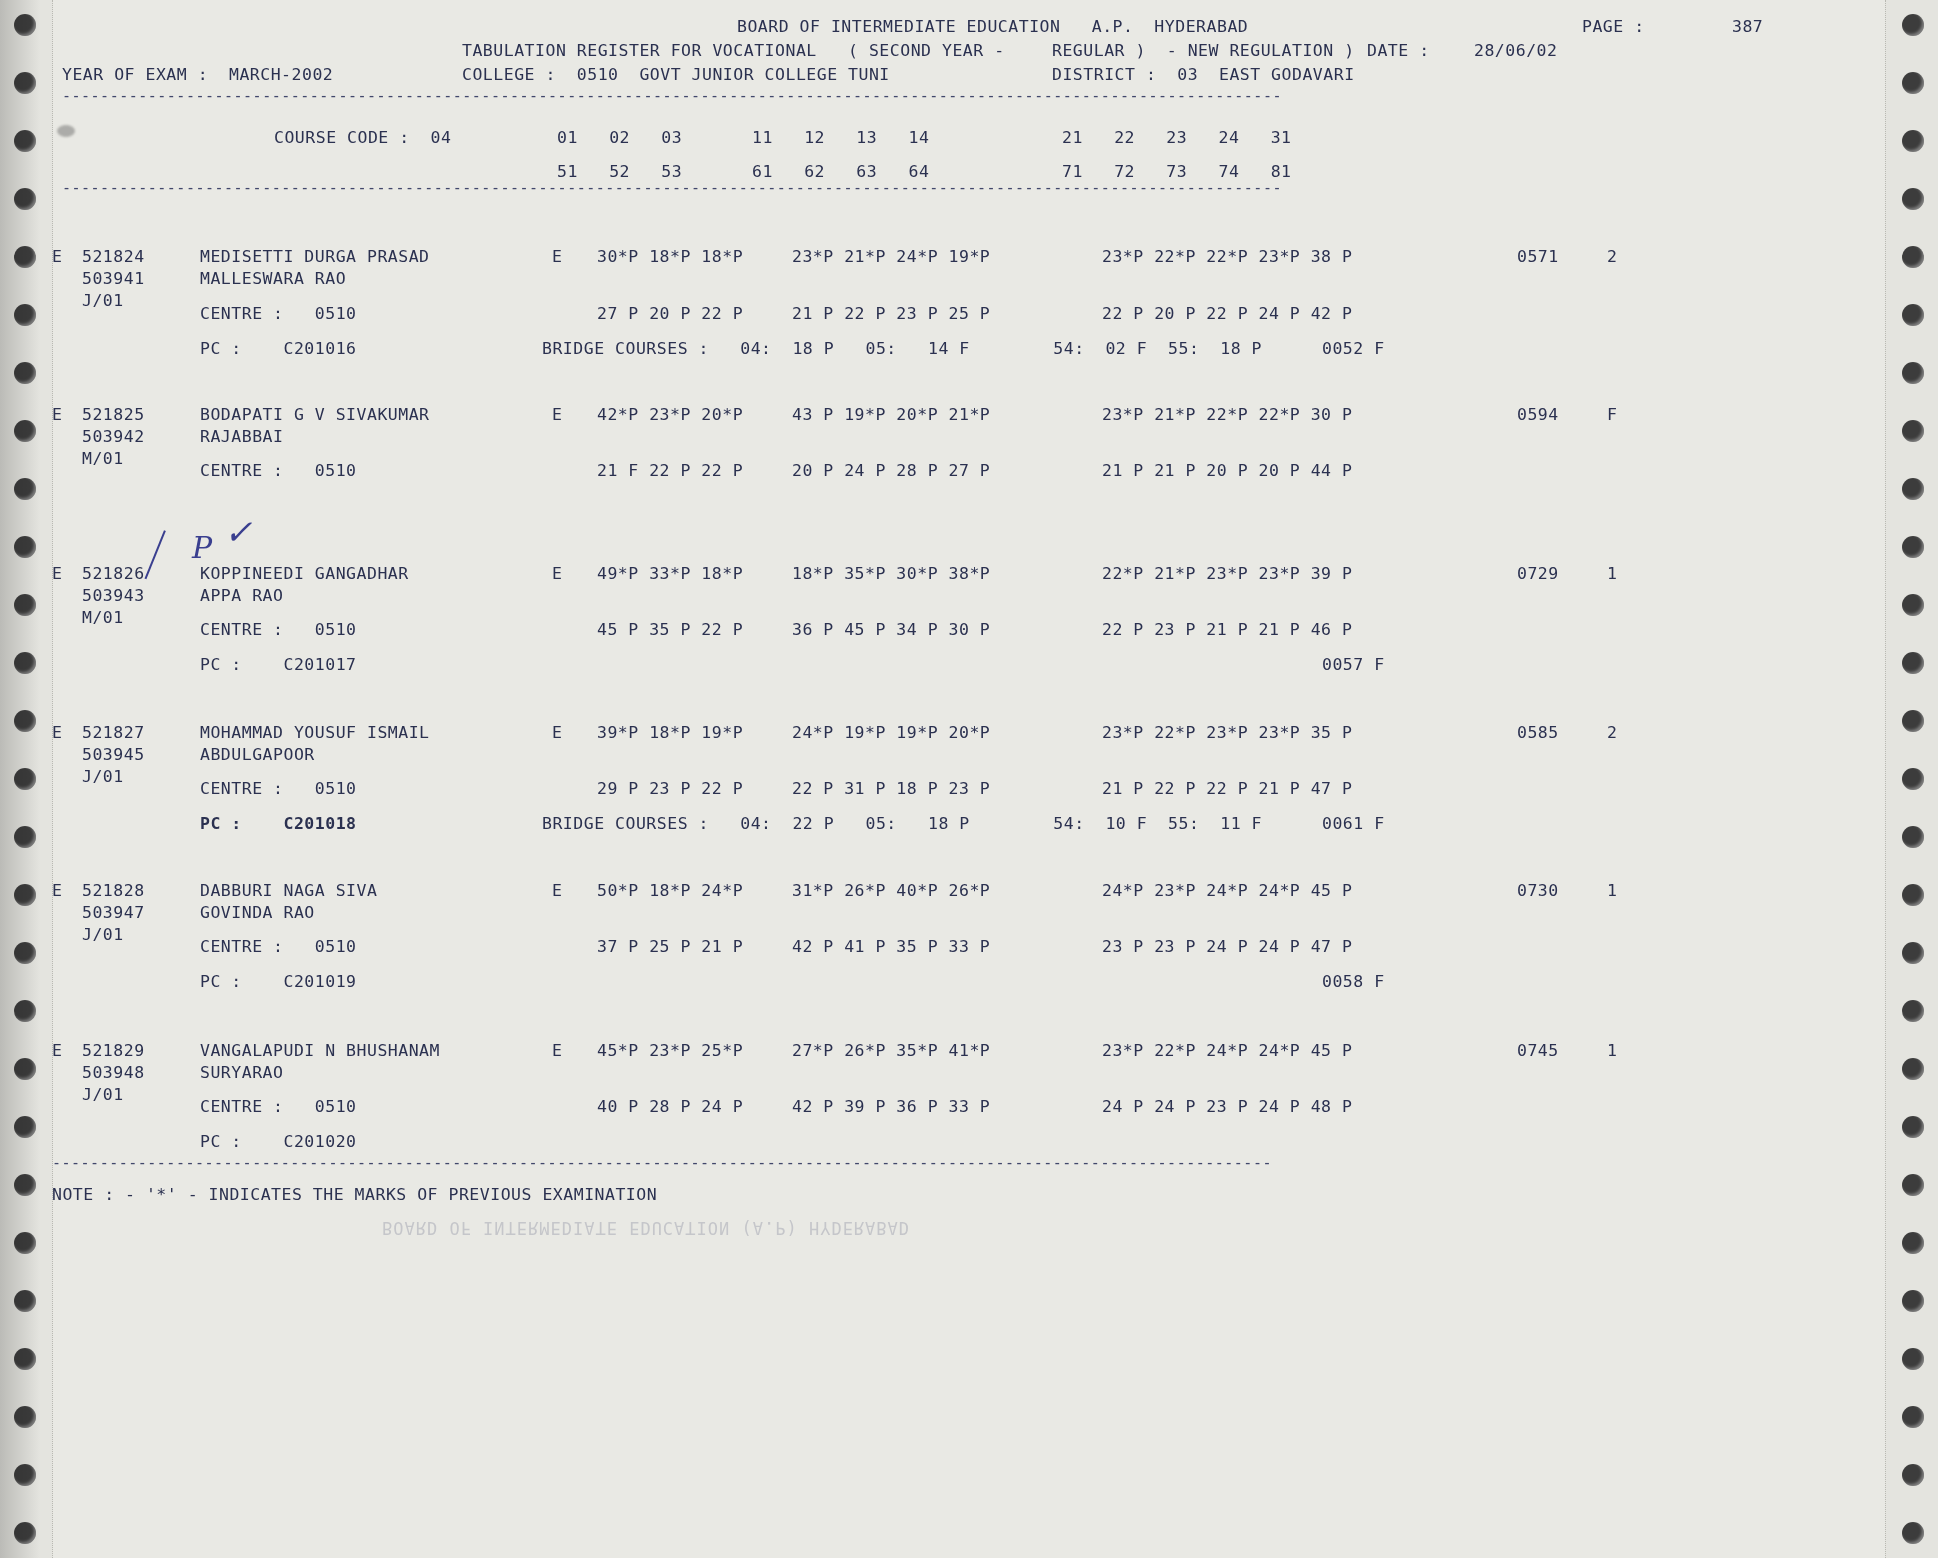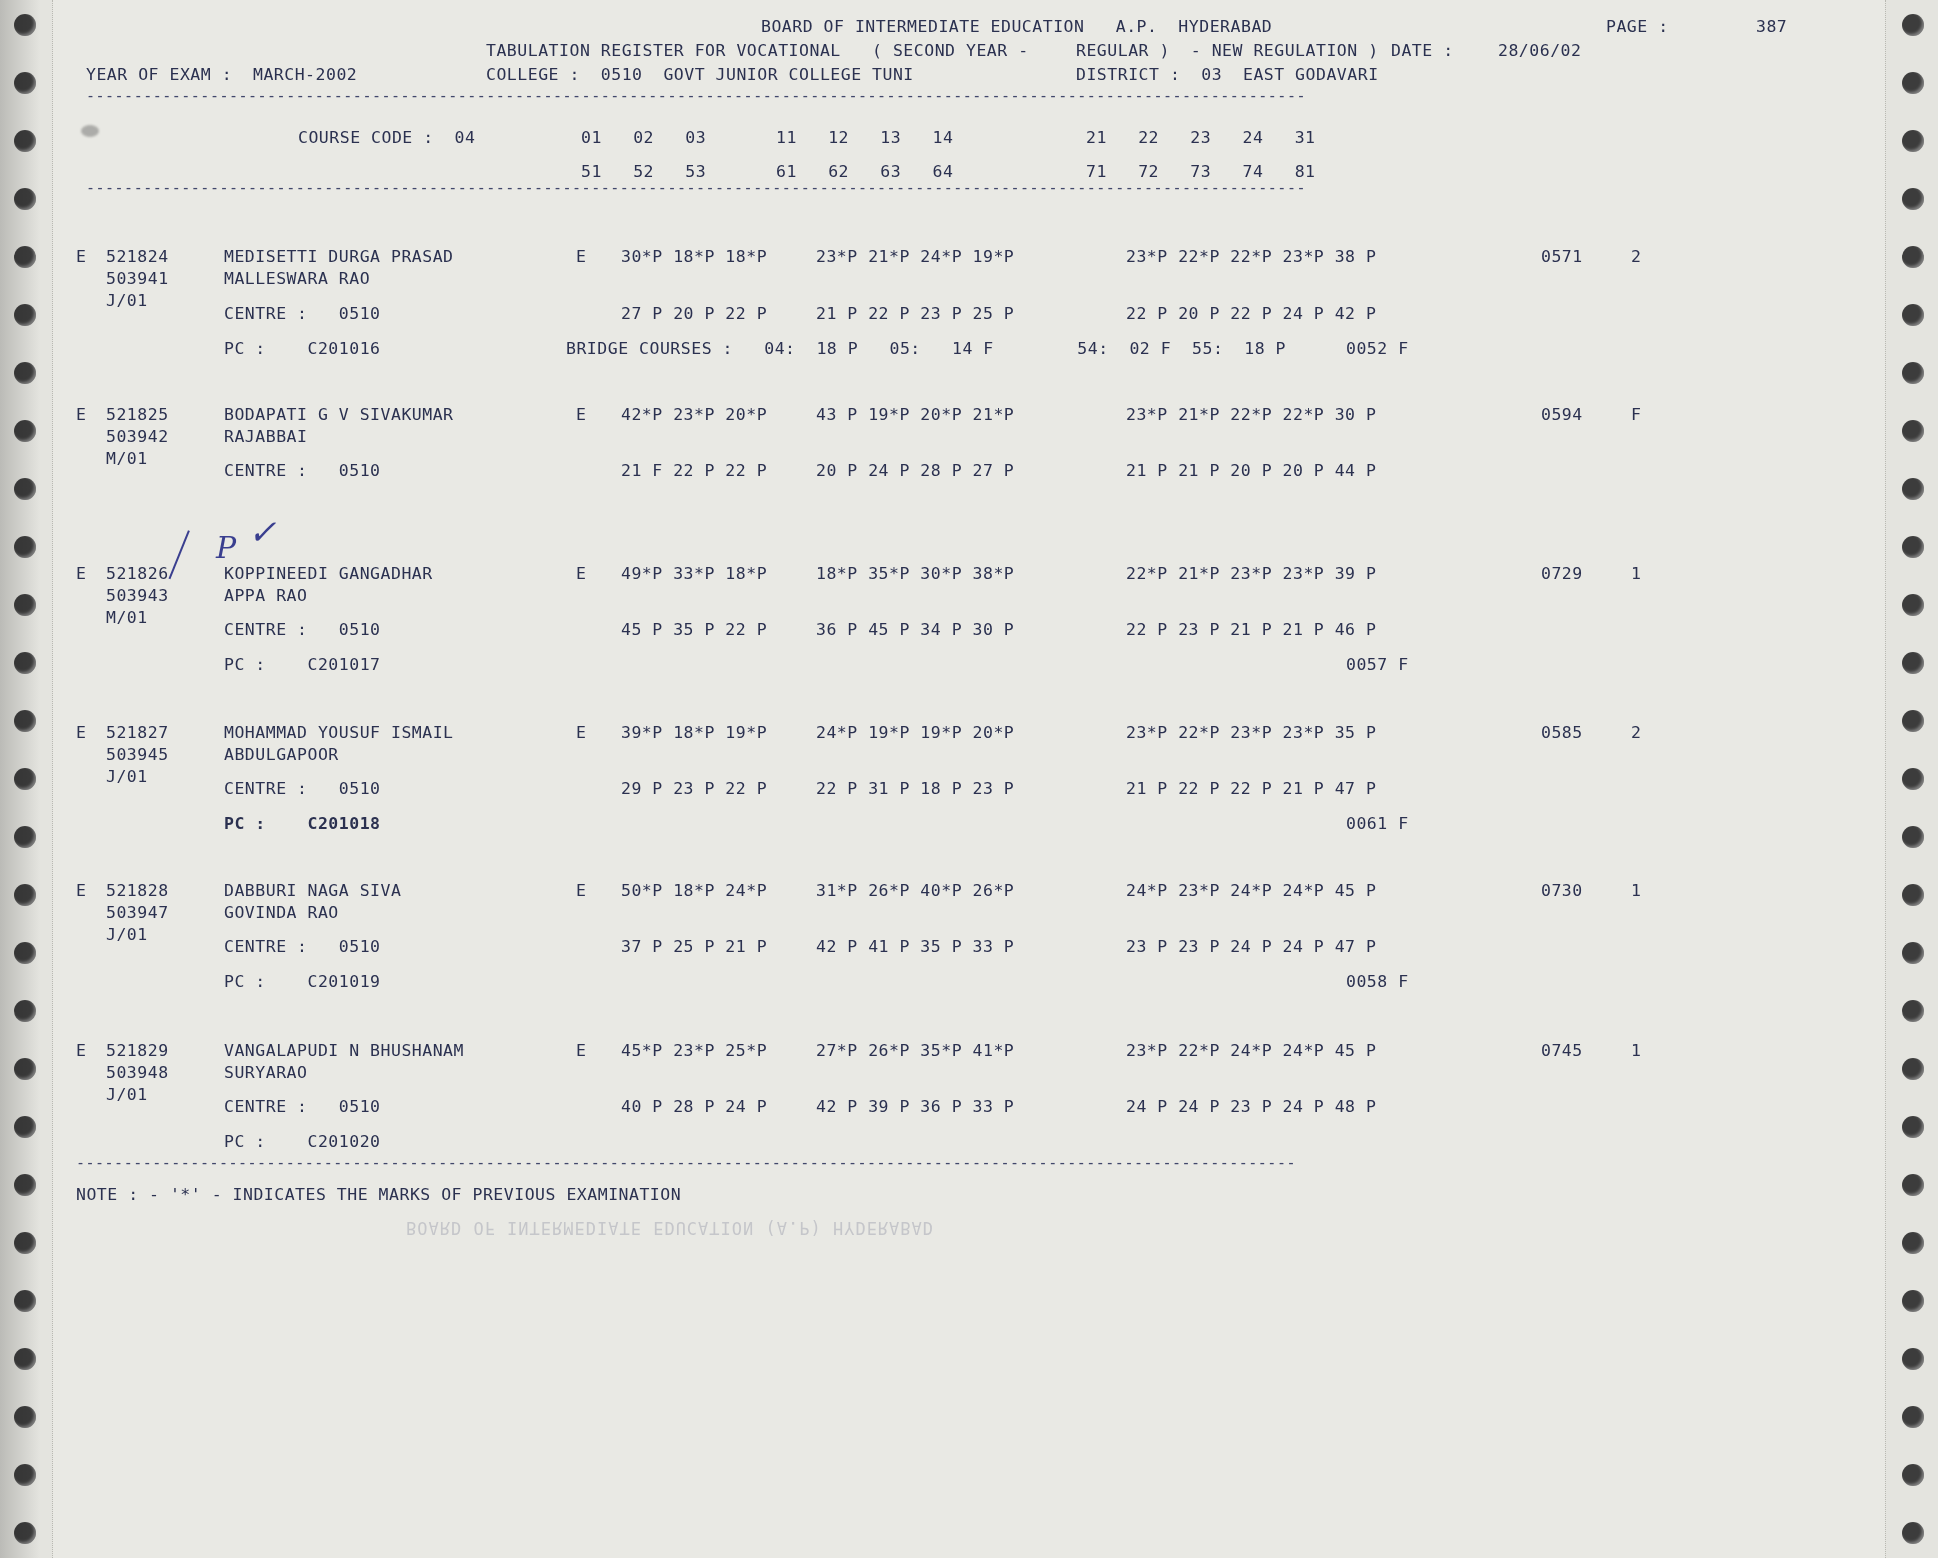--- a/index.html
+++ b/index.html
@@ -38,21 +38,20 @@
   .tractor.right .hole { left: 16px; }
 
   
   .sheet {
     position: absolute;
     left: 52px;
     top: 0;
     right: 52px;
     bottom: 0;
     padding: 0;
-    margin-left: 24px;
   }
   .mono {
     font-family: "DejaVu Sans Mono", monospace;
     letter-spacing: 0.5px;
     white-space: pre;
   }
   .hdr {
     position: absolute;
     font-size: 16.5px;
     line-height: 22px;
@@ -274,20 +273,21 @@
     <div class="row mono" style="left:1050px; top:722px;">23*P 22*P 23*P 23*P 35 P</div>
     <div class="row mono" style="left:1465px; top:722px;">0585</div>
     <div class="row mono" style="left:1555px; top:722px;">2</div>
 
     <div class="row mono" style="left:148px; top:778px;">CENTRE :   0510</div>
     <div class="row mono" style="left:545px; top:778px;">29 P 23 P 22 P</div>
     <div class="row mono" style="left:740px; top:778px;">22 P 31 P 18 P 23 P</div>
     <div class="row mono" style="left:1050px; top:778px;">21 P 22 P 22 P 21 P 47 P</div>
 
     <div class="row mono" style="left:148px; top:813px;font-weight:bold;">PC :    C201018</div>
+    <div class="row mono" style="left:490px; top:813px;">BRIDGE COURSES :   04:  22 P   05:   18 P        54:  10 F  55:  11 F</div>
     <div class="row mono" style="left:1270px; top:813px;">0061 F</div>
 
     <div class="row mono" style="left:0px; top:880px;">E</div>
     <div class="row mono" style="left:30px; top:880px;">521828</div>
     <div class="row mono" style="left:30px; top:902px;">503947</div>
     <div class="row mono" style="left:30px; top:924px;">J/01</div>
     <div class="row mono" style="left:148px; top:880px;">DABBURI NAGA SIVA</div>
     <div class="row mono" style="left:148px; top:902px;">GOVINDA RAO</div>
     <div class="row mono" style="left:500px; top:880px;">E</div>
     <div class="row mono" style="left:545px; top:880px;">50*P 18*P 24*P</div>

